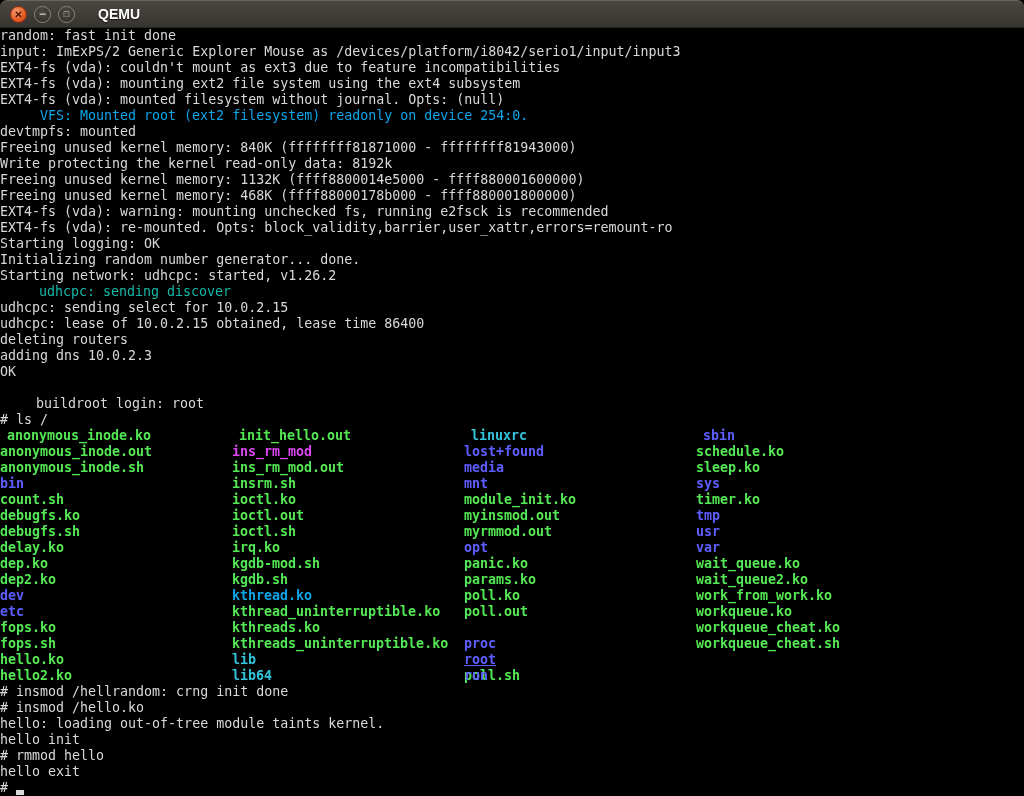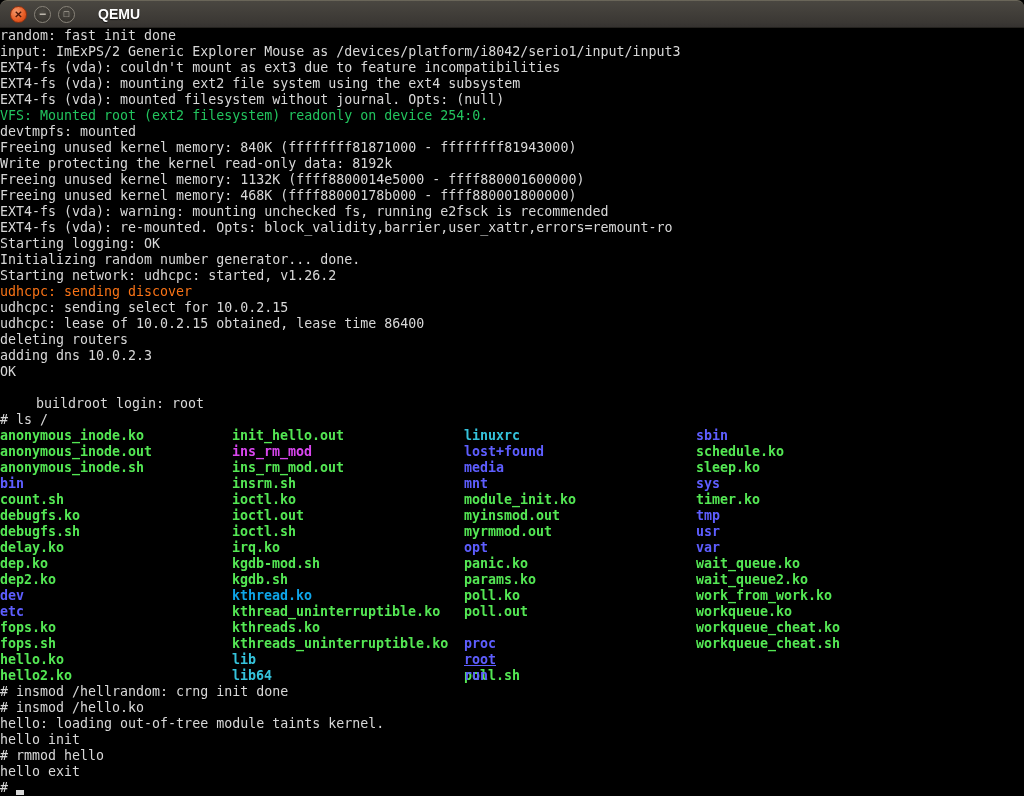--- a/index.html
+++ b/index.html
@@ -62,41 +62,41 @@
       <span class="maxglyph">□</span>
     </div>
     <div class="title">QEMU</div>
   </div>
   <div class="screen">
       <div class="t-line"><span class="seg" style="color: rgb(216, 216, 216);">random: fast init done</span></div>
       <div class="t-line"><span class="seg" style="color: rgb(216, 216, 216);">input: ImExPS/2 Generic Explorer Mouse as /devices/platform/i8042/serio1/input/input3</span></div>
       <div class="t-line"><span class="seg" style="color: rgb(216, 216, 216);">EXT4-fs (vda): couldn't mount as ext3 due to feature incompatibilities</span></div>
       <div class="t-line"><span class="seg" style="color: rgb(216, 216, 216);">EXT4-fs (vda): mounting ext2 file system using the ext4 subsystem</span></div>
       <div class="t-line"><span class="seg" style="color: rgb(216, 216, 216);">EXT4-fs (vda): mounted filesystem without journal. Opts: (null)</span></div>
-      <div class="t-line"><span class="seg" style="color: #22c55e;">VFS: Mounted root (ext2 filesystem) readonly on device 254:0.</span></div>
+      <div class="t-line"><span class="seg" style="color: #0ea5e9; padding-left: 40px;">VFS: Mounted root (ext2 filesystem) readonly on device 254:0.</span></div>
       <div class="t-line"><span class="seg" style="color: rgb(216, 216, 216);">devtmpfs: mounted</span></div>
       <div class="t-line"><span class="seg" style="color: rgb(216, 216, 216);">Freeing unused kernel memory: 840K (ffffffff81871000 - ffffffff81943000)</span></div>
       <div class="t-line"><span class="seg" style="color: rgb(216, 216, 216);">Write protecting the kernel read-only data: 8192k</span></div>
       <div class="t-line"><span class="seg" style="color: rgb(216, 216, 216);">Freeing unused kernel memory: 1132K (ffff8800014e5000 - ffff880001600000)</span></div>
       <div class="t-line"><span class="seg" style="color: rgb(216, 216, 216);">Freeing unused kernel memory: 468K (ffff88000178b000 - ffff880001800000)</span></div>
       <div class="t-line"><span class="seg" style="color: rgb(216, 216, 216);">EXT4-fs (vda): warning: mounting unchecked fs, running e2fsck is recommended</span></div>
       <div class="t-line"><span class="seg" style="color: rgb(216, 216, 216);">EXT4-fs (vda): re-mounted. Opts: block_validity,barrier,user_xattr,errors=remount-ro</span></div>
       <div class="t-line"><span class="seg" style="color: rgb(216, 216, 216);">Starting logging: OK</span></div>
       <div class="t-line"><span class="seg" style="color: rgb(216, 216, 216);">Initializing random number generator... done.</span></div>
       <div class="t-line"><span class="seg" style="color: rgb(216, 216, 216);">Starting network: udhcpc: started, v1.26.2</span></div>
-      <div class="t-line"><span class="seg" style="color: #f97316;">udhcpc: sending discover</span></div>
+      <div class="t-line"><span class="seg" style="color: #14b8a6; padding-left: 39px;">udhcpc: sending discover</span></div>
       <div class="t-line"><span class="seg" style="color: rgb(216, 216, 216);">udhcpc: sending select for 10.0.2.15</span></div>
       <div class="t-line"><span class="seg" style="color: rgb(216, 216, 216);">udhcpc: lease of 10.0.2.15 obtained, lease time 86400</span></div>
       <div class="t-line"><span class="seg" style="color: rgb(216, 216, 216);">deleting routers</span></div>
       <div class="t-line"><span class="seg" style="color: rgb(216, 216, 216);">adding dns 10.0.2.3</span></div>
       <div class="t-line"><span class="seg" style="color: rgb(216, 216, 216);">OK</span></div>
       <div class="t-line"></div>
       <div class="t-line"><span class="seg" style="color: rgb(216, 216, 216); padding-left: 36px;">buildroot login: root</span></div>
       <div class="t-line"><span class="seg" style="color: rgb(216, 216, 216);"># ls /</span></div>
-      <div class="t-line"><span class="seg cell bold" style="color: rgb(84, 231, 84); width: 232px;">anonymous_inode.ko</span><span class="seg cell bold" style="color: rgb(84, 231, 84); width: 232px;">init_hello.out</span><span class="seg cell bold" style="color: rgb(53, 195, 220); width: 232px;">linuxrc</span><span class="seg bold" style="color: rgb(94, 94, 255);">sbin</span></div>
+      <div class="t-line"><span class="seg cell bold" style="color: rgb(84, 231, 84); width: 232px; padding-left: 7px;">anonymous_inode.ko</span><span class="seg cell bold" style="color: rgb(84, 231, 84); width: 232px;">init_hello.out</span><span class="seg cell bold" style="color: rgb(53, 195, 220); width: 232px;">linuxrc</span><span class="seg bold" style="color: rgb(94, 94, 255);">sbin</span></div>
       <div class="t-line"><span class="seg cell bold" style="color: rgb(84, 231, 84); width: 232px;">anonymous_inode.out</span><span class="seg cell bold" style="color: #d946ef; width: 232px;">ins_rm_mod</span><span class="seg cell bold" style="color: rgb(94, 94, 255); width: 232px;">lost+found</span><span class="seg bold" style="color: rgb(84, 231, 84);">schedule.ko</span></div>
       <div class="t-line"><span class="seg cell bold" style="color: rgb(84, 231, 84); width: 232px;">anonymous_inode.sh</span><span class="seg cell bold" style="color: rgb(84, 231, 84); width: 232px;">ins_rm_mod.out</span><span class="seg cell bold" style="color: rgb(94, 94, 255); width: 232px;">media</span><span class="seg bold" style="color: rgb(84, 231, 84);">sleep.ko</span></div>
       <div class="t-line"><span class="seg cell bold" style="color: rgb(94, 94, 255); width: 232px;">bin</span><span class="seg cell bold" style="color: rgb(84, 231, 84); width: 232px;">insrm.sh</span><span class="seg cell bold" style="color: rgb(94, 94, 255); width: 232px;">mnt</span><span class="seg bold" style="color: rgb(94, 94, 255);">sys</span></div>
       <div class="t-line"><span class="seg cell bold" style="color: rgb(84, 231, 84); width: 232px;">count.sh</span><span class="seg cell bold" style="color: rgb(84, 231, 84); width: 232px;">ioctl.ko</span><span class="seg cell bold" style="color: rgb(84, 231, 84); width: 232px;">module_init.ko</span><span class="seg bold" style="color: rgb(84, 231, 84);">timer.ko</span></div>
       <div class="t-line"><span class="seg cell bold" style="color: rgb(84, 231, 84); width: 232px;">debugfs.ko</span><span class="seg cell bold" style="color: rgb(84, 231, 84); width: 232px;">ioctl.out</span><span class="seg cell bold" style="color: rgb(84, 231, 84); width: 232px;">myinsmod.out</span><span class="seg bold" style="color: rgb(94, 94, 255);">tmp</span></div>
       <div class="t-line"><span class="seg cell bold" style="color: rgb(84, 231, 84); width: 232px;">debugfs.sh</span><span class="seg cell bold" style="color: rgb(84, 231, 84); width: 232px;">ioctl.sh</span><span class="seg cell bold" style="color: rgb(84, 231, 84); width: 232px;">myrmmod.out</span><span class="seg bold" style="color: rgb(94, 94, 255);">usr</span></div>
       <div class="t-line"><span class="seg cell bold" style="color: rgb(84, 231, 84); width: 232px;">delay.ko</span><span class="seg cell bold" style="color: rgb(84, 231, 84); width: 232px;">irq.ko</span><span class="seg cell bold" style="color: rgb(94, 94, 255); width: 232px;">opt</span><span class="seg bold" style="color: rgb(94, 94, 255);">var</span></div>
       <div class="t-line"><span class="seg cell bold" style="color: rgb(84, 231, 84); width: 232px;">dep.ko</span><span class="seg cell bold" style="color: rgb(84, 231, 84); width: 232px;">kgdb-mod.sh</span><span class="seg cell bold" style="color: rgb(84, 231, 84); width: 232px;">panic.ko</span><span class="seg bold" style="color: rgb(84, 231, 84);">wait_queue.ko</span></div>
       <div class="t-line"><span class="seg cell bold" style="color: rgb(84, 231, 84); width: 232px;">dep2.ko</span><span class="seg cell bold" style="color: rgb(84, 231, 84); width: 232px;">kgdb.sh</span><span class="seg cell bold" style="color: rgb(84, 231, 84); width: 232px;">params.ko</span><span class="seg bold" style="color: rgb(84, 231, 84);">wait_queue2.ko</span></div>
       <div class="t-line"><span class="seg cell bold" style="color: rgb(94, 94, 255); width: 232px;">dev</span><span class="seg cell bold" style="color: #0ea5e9; width: 232px;">kthread.ko</span><span class="seg cell bold" style="color: rgb(84, 231, 84); width: 232px;">poll.ko</span><span class="seg bold" style="color: rgb(84, 231, 84);">work_from_work.ko</span></div>

